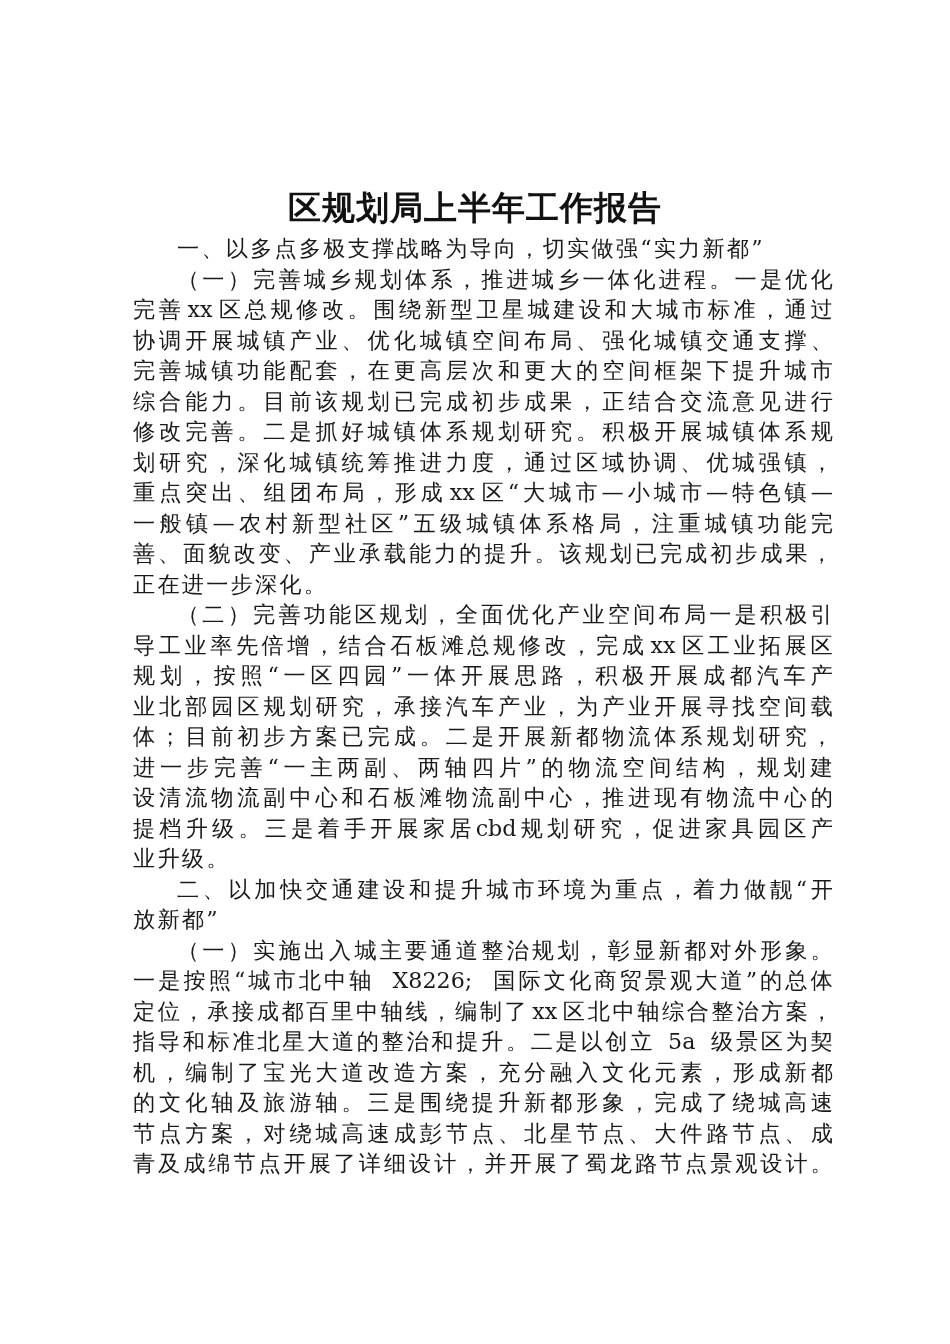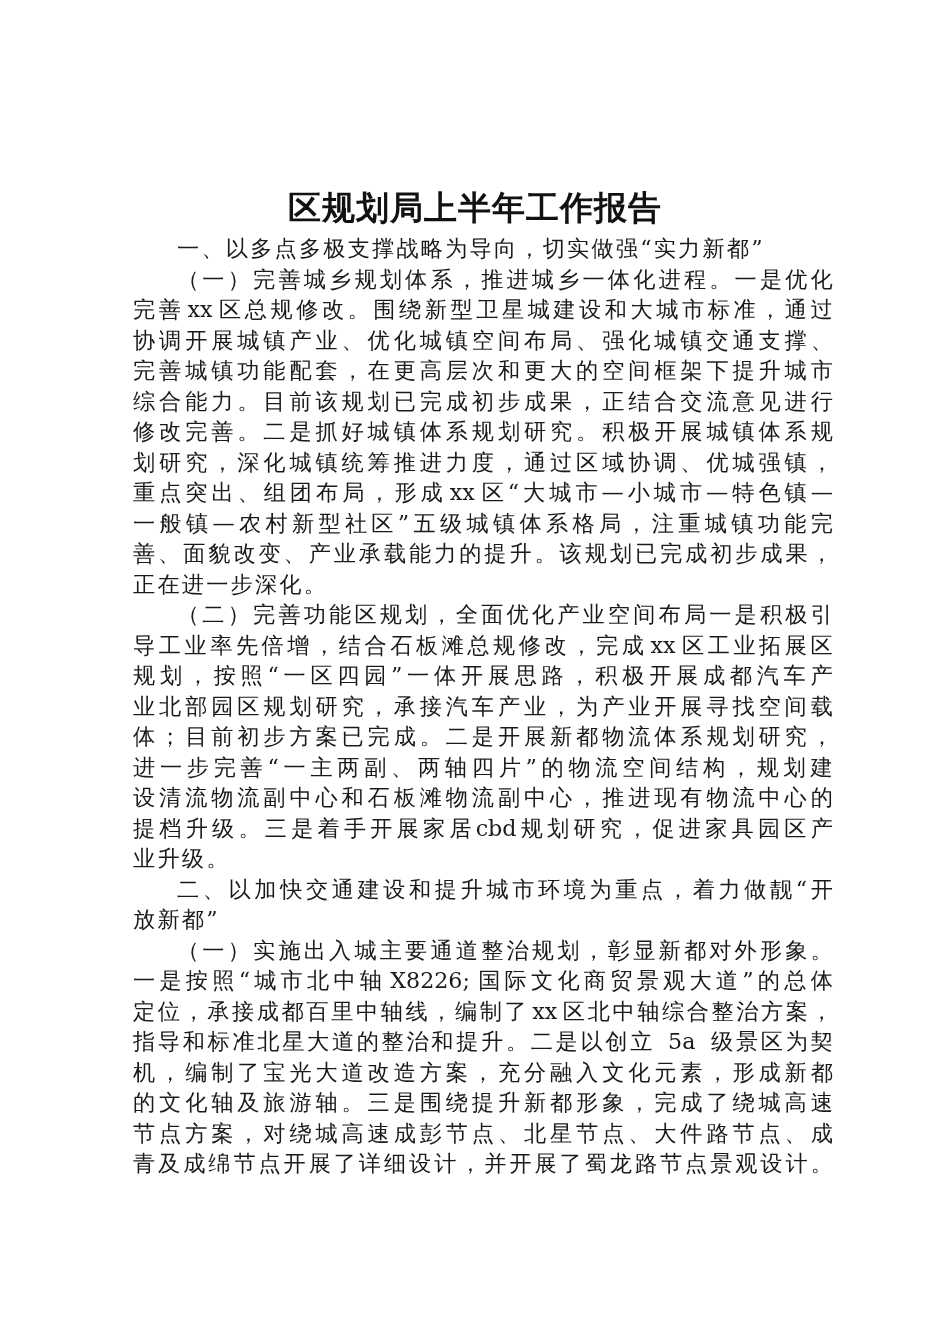--- a/index.html
+++ b/index.html
@@ -659,21 +659,21 @@
         <span class="ch">一</span>
         <span class="ch">是</span>
         <span class="ch">按</span>
         <span class="ch">照</span>
         <span class="ch">“</span>
         <span class="ch">城</span>
         <span class="ch">市</span>
         <span class="ch">北</span>
         <span class="ch">中</span>
         <span class="ch">轴</span>
-        <span class="ch" style="margin: 0px 4px;">X8226;</span>
+        <span class="ch" style="margin: 0px 18px;">X8226;</span>
         <span class="ch">国</span>
         <span class="ch">际</span>
         <span class="ch">文</span>
         <span class="ch">化</span>
         <span class="ch">商</span>
         <span class="ch">贸</span>
         <span class="ch">景</span>
         <span class="ch">观</span>
         <span class="ch">大</span>
         <span class="ch">道</span>

